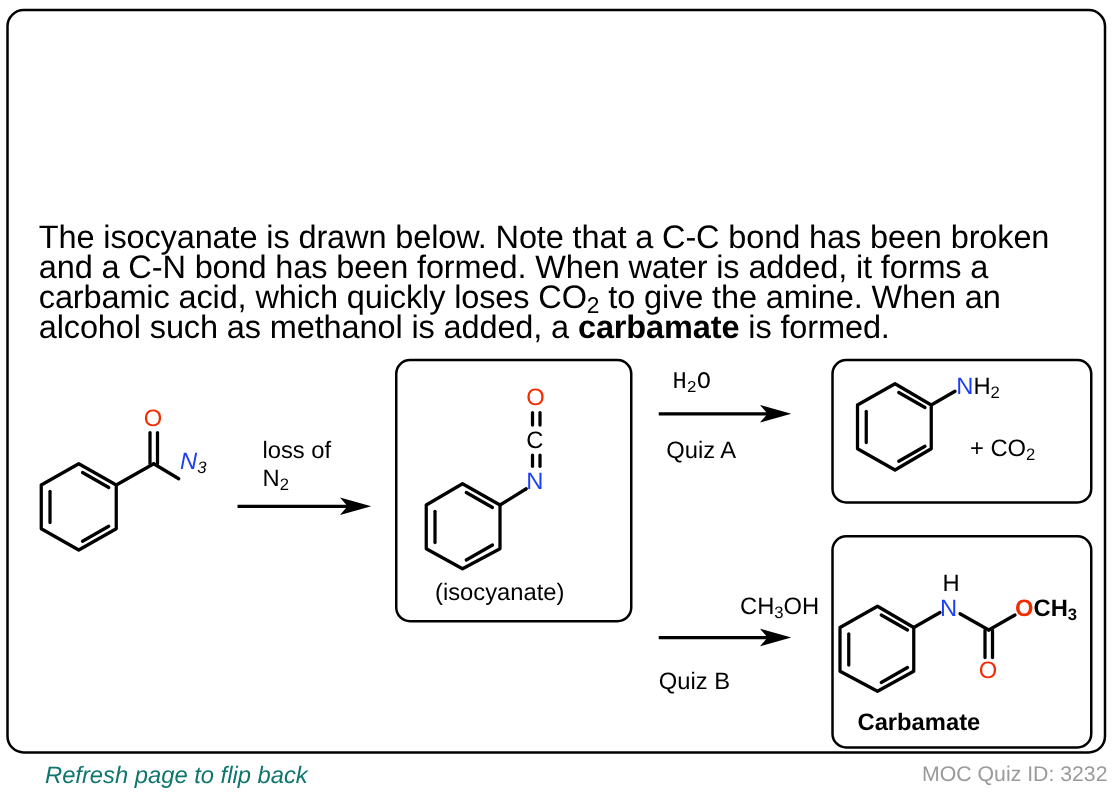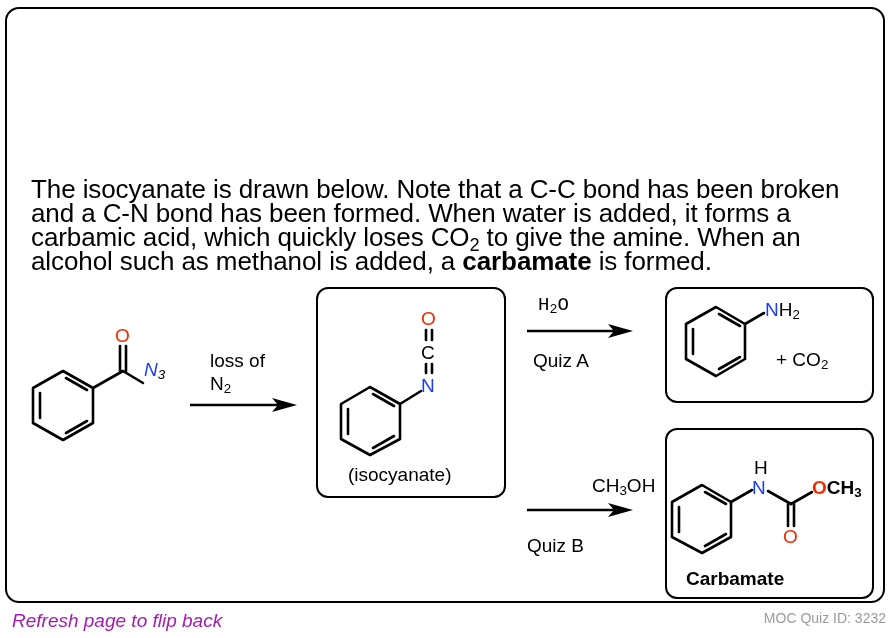--- a/index.html
+++ b/index.html
@@ -11,22 +11,22 @@
             font-size: 26px; line-height: 24px; letter-spacing: -0.1px; }
     #desc b { font-weight: bold; }
     sub { font-size: 0.7em; vertical-align: -0.25em; line-height: 0; }
     .box { position: absolute; border: 2.5px solid #000; border-radius: 12px; box-sizing: border-box; }
     #iso-box { left: 316px; top: 287px; width: 190px; height: 211px; }
     #amine-box { left: 665px; top: 287px; width: 209px; height: 116px; }
     #carb-box { left: 665px; top: 428px; width: 209px; height: 171px; }
     .lbl { position: absolute; font-size: 19px; white-space: nowrap; line-height: 1; }
     .red { color: #f22b00; }
     .blue { color: #1c3ef5; }
-    #footer-left { position: absolute; left: 12px; top: 610px; font-size: 19px; font-style: italic; color: #a21caf; text-align: right; }
-    #footer-right { position: absolute; right: 8px; top: 610px; font-size: 14px; color: #9a9a9a; }
+    #footer-left { position: absolute; left: 36px; top: 610px; font-size: 19px; font-style: italic; color: #0f766e; text-align: right; }
+    #footer-right { position: absolute; right: 8px; top: 610px; font-size: 17px; color: #9a9a9a; }
     svg#chem { position: absolute; left: 0; top: 0; }
   </style>
 </head>
 <body>
 
 <div id="card"></div>
 
 <div id="desc"><span>The isocyanate is drawn below. Note that a C-C bond has been broken and a C-N bond has been formed. When water is added, it forms a carbamic acid, which quickly loses CO</span><sub>2</sub><span> to give the amine. When an alcohol such as methanol is added, a </span><b>carbamate</b><span> is formed.</span></div>
 
 <div id="iso-box" class="box"></div>

